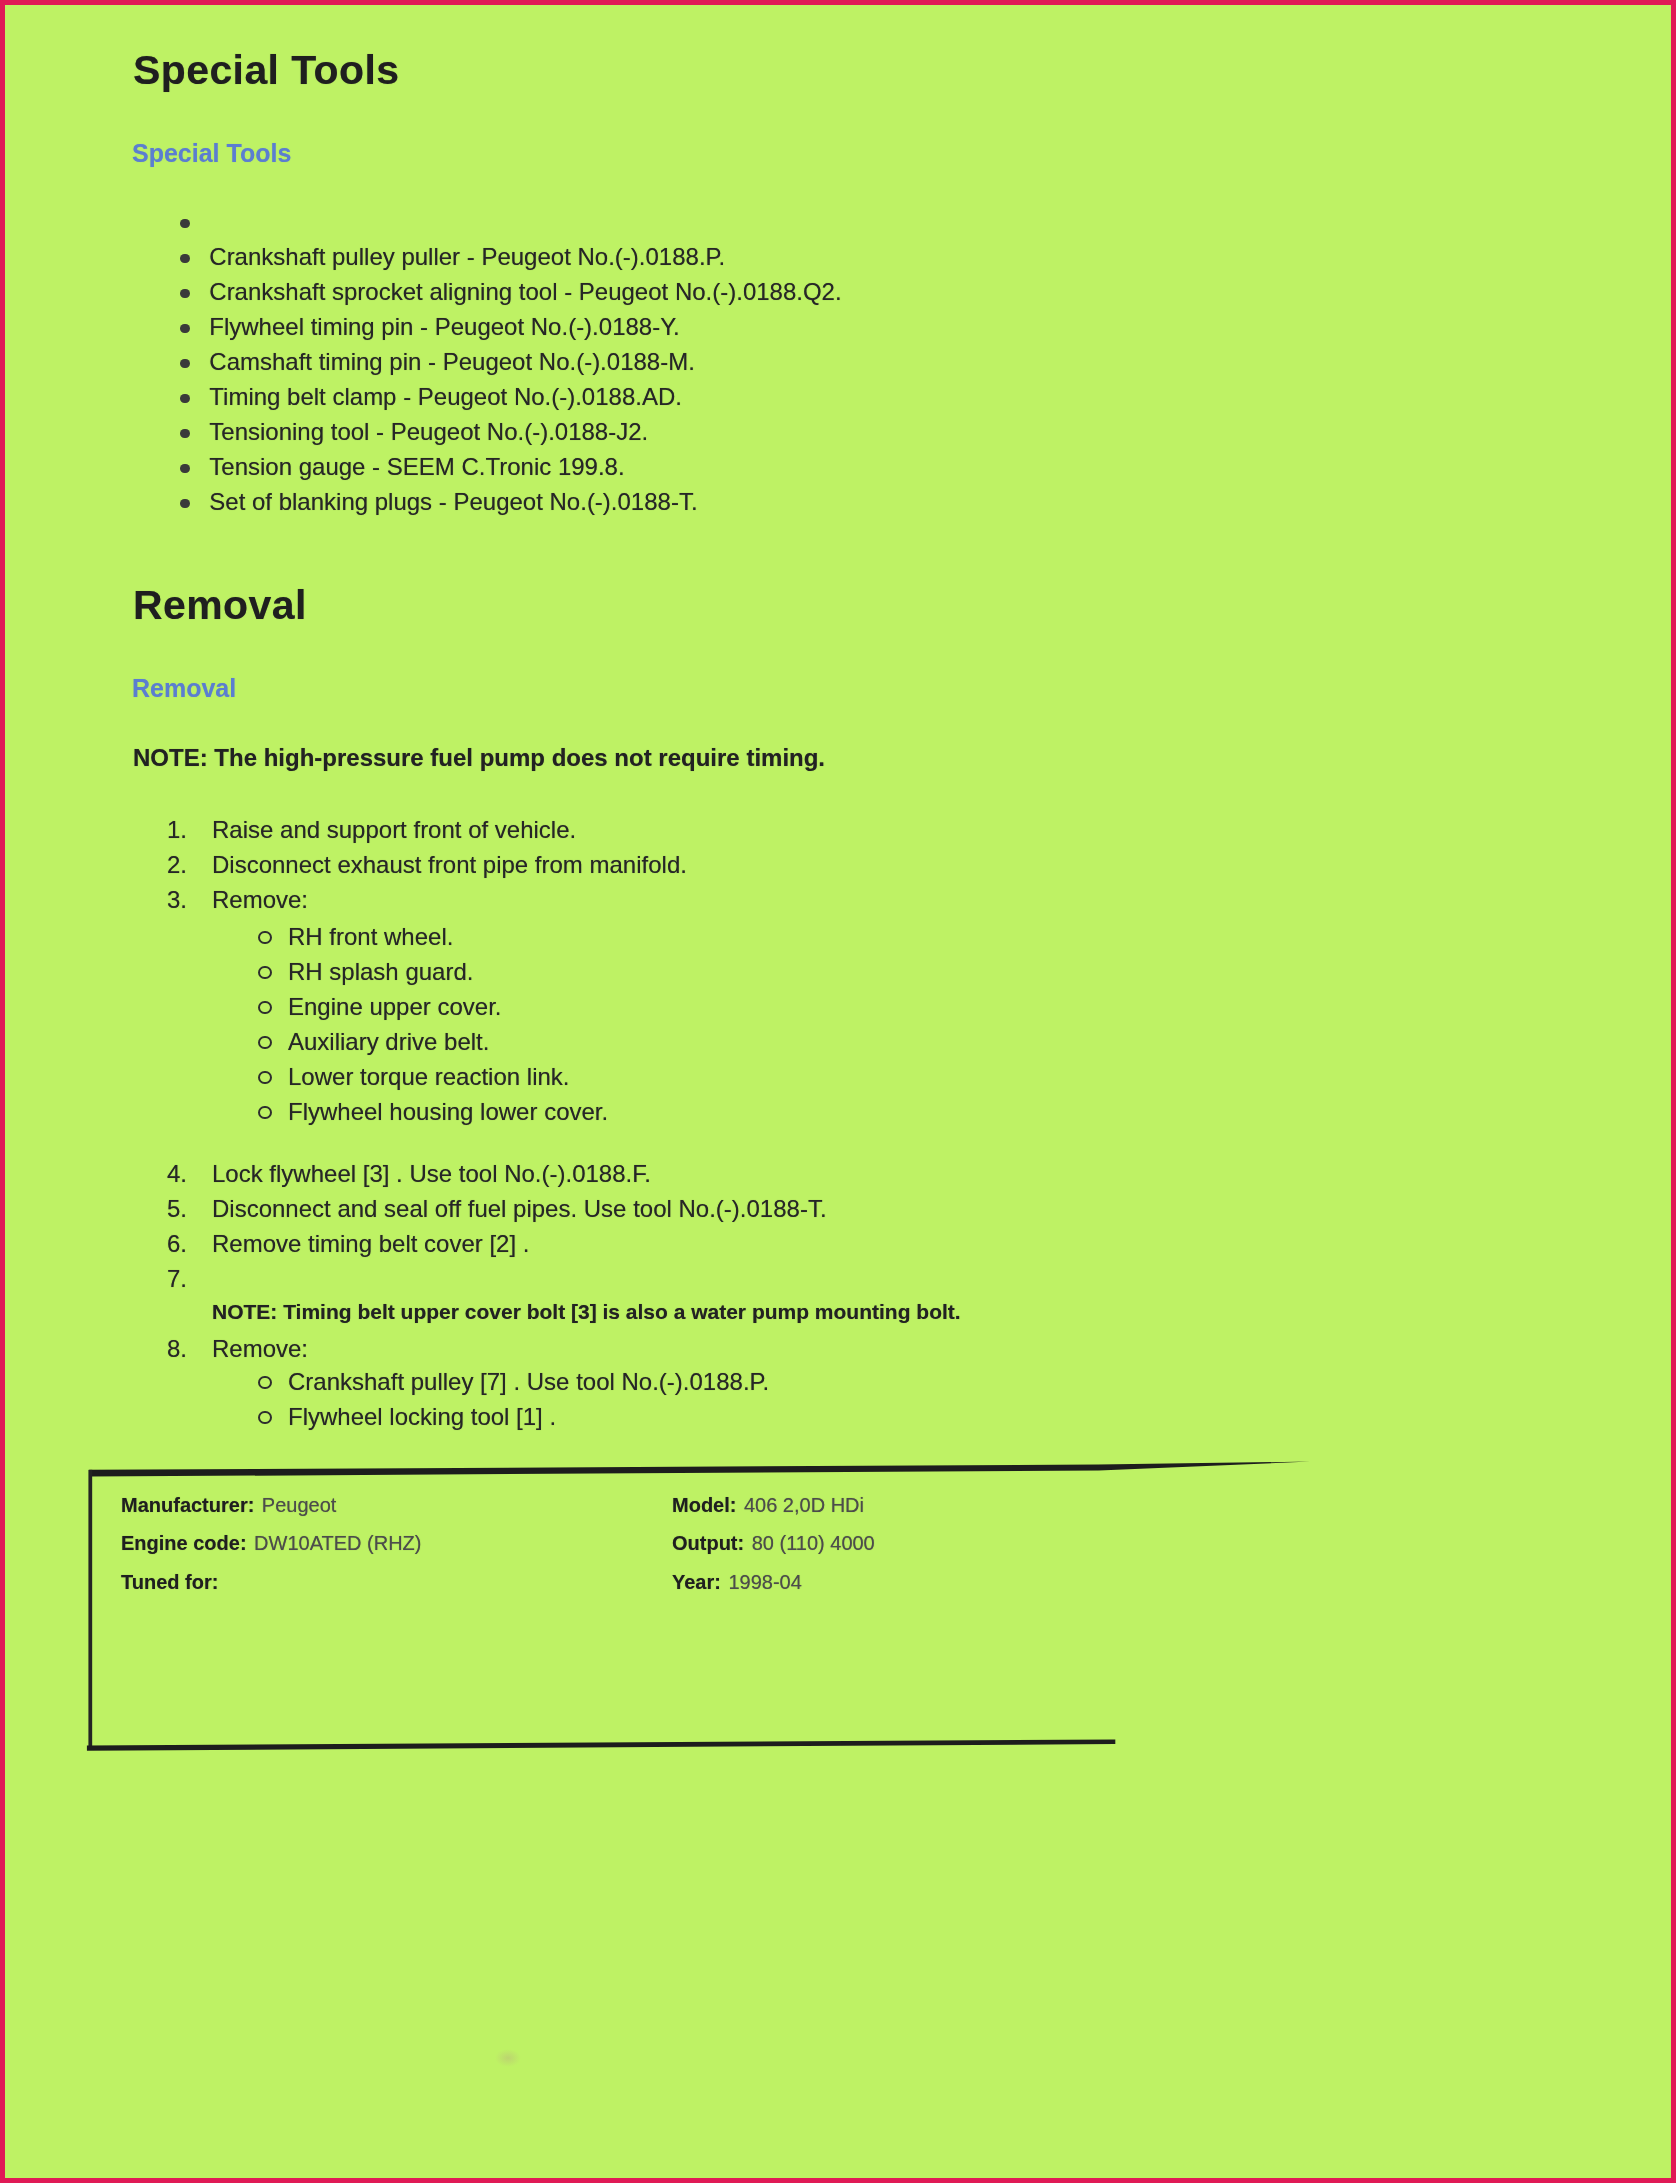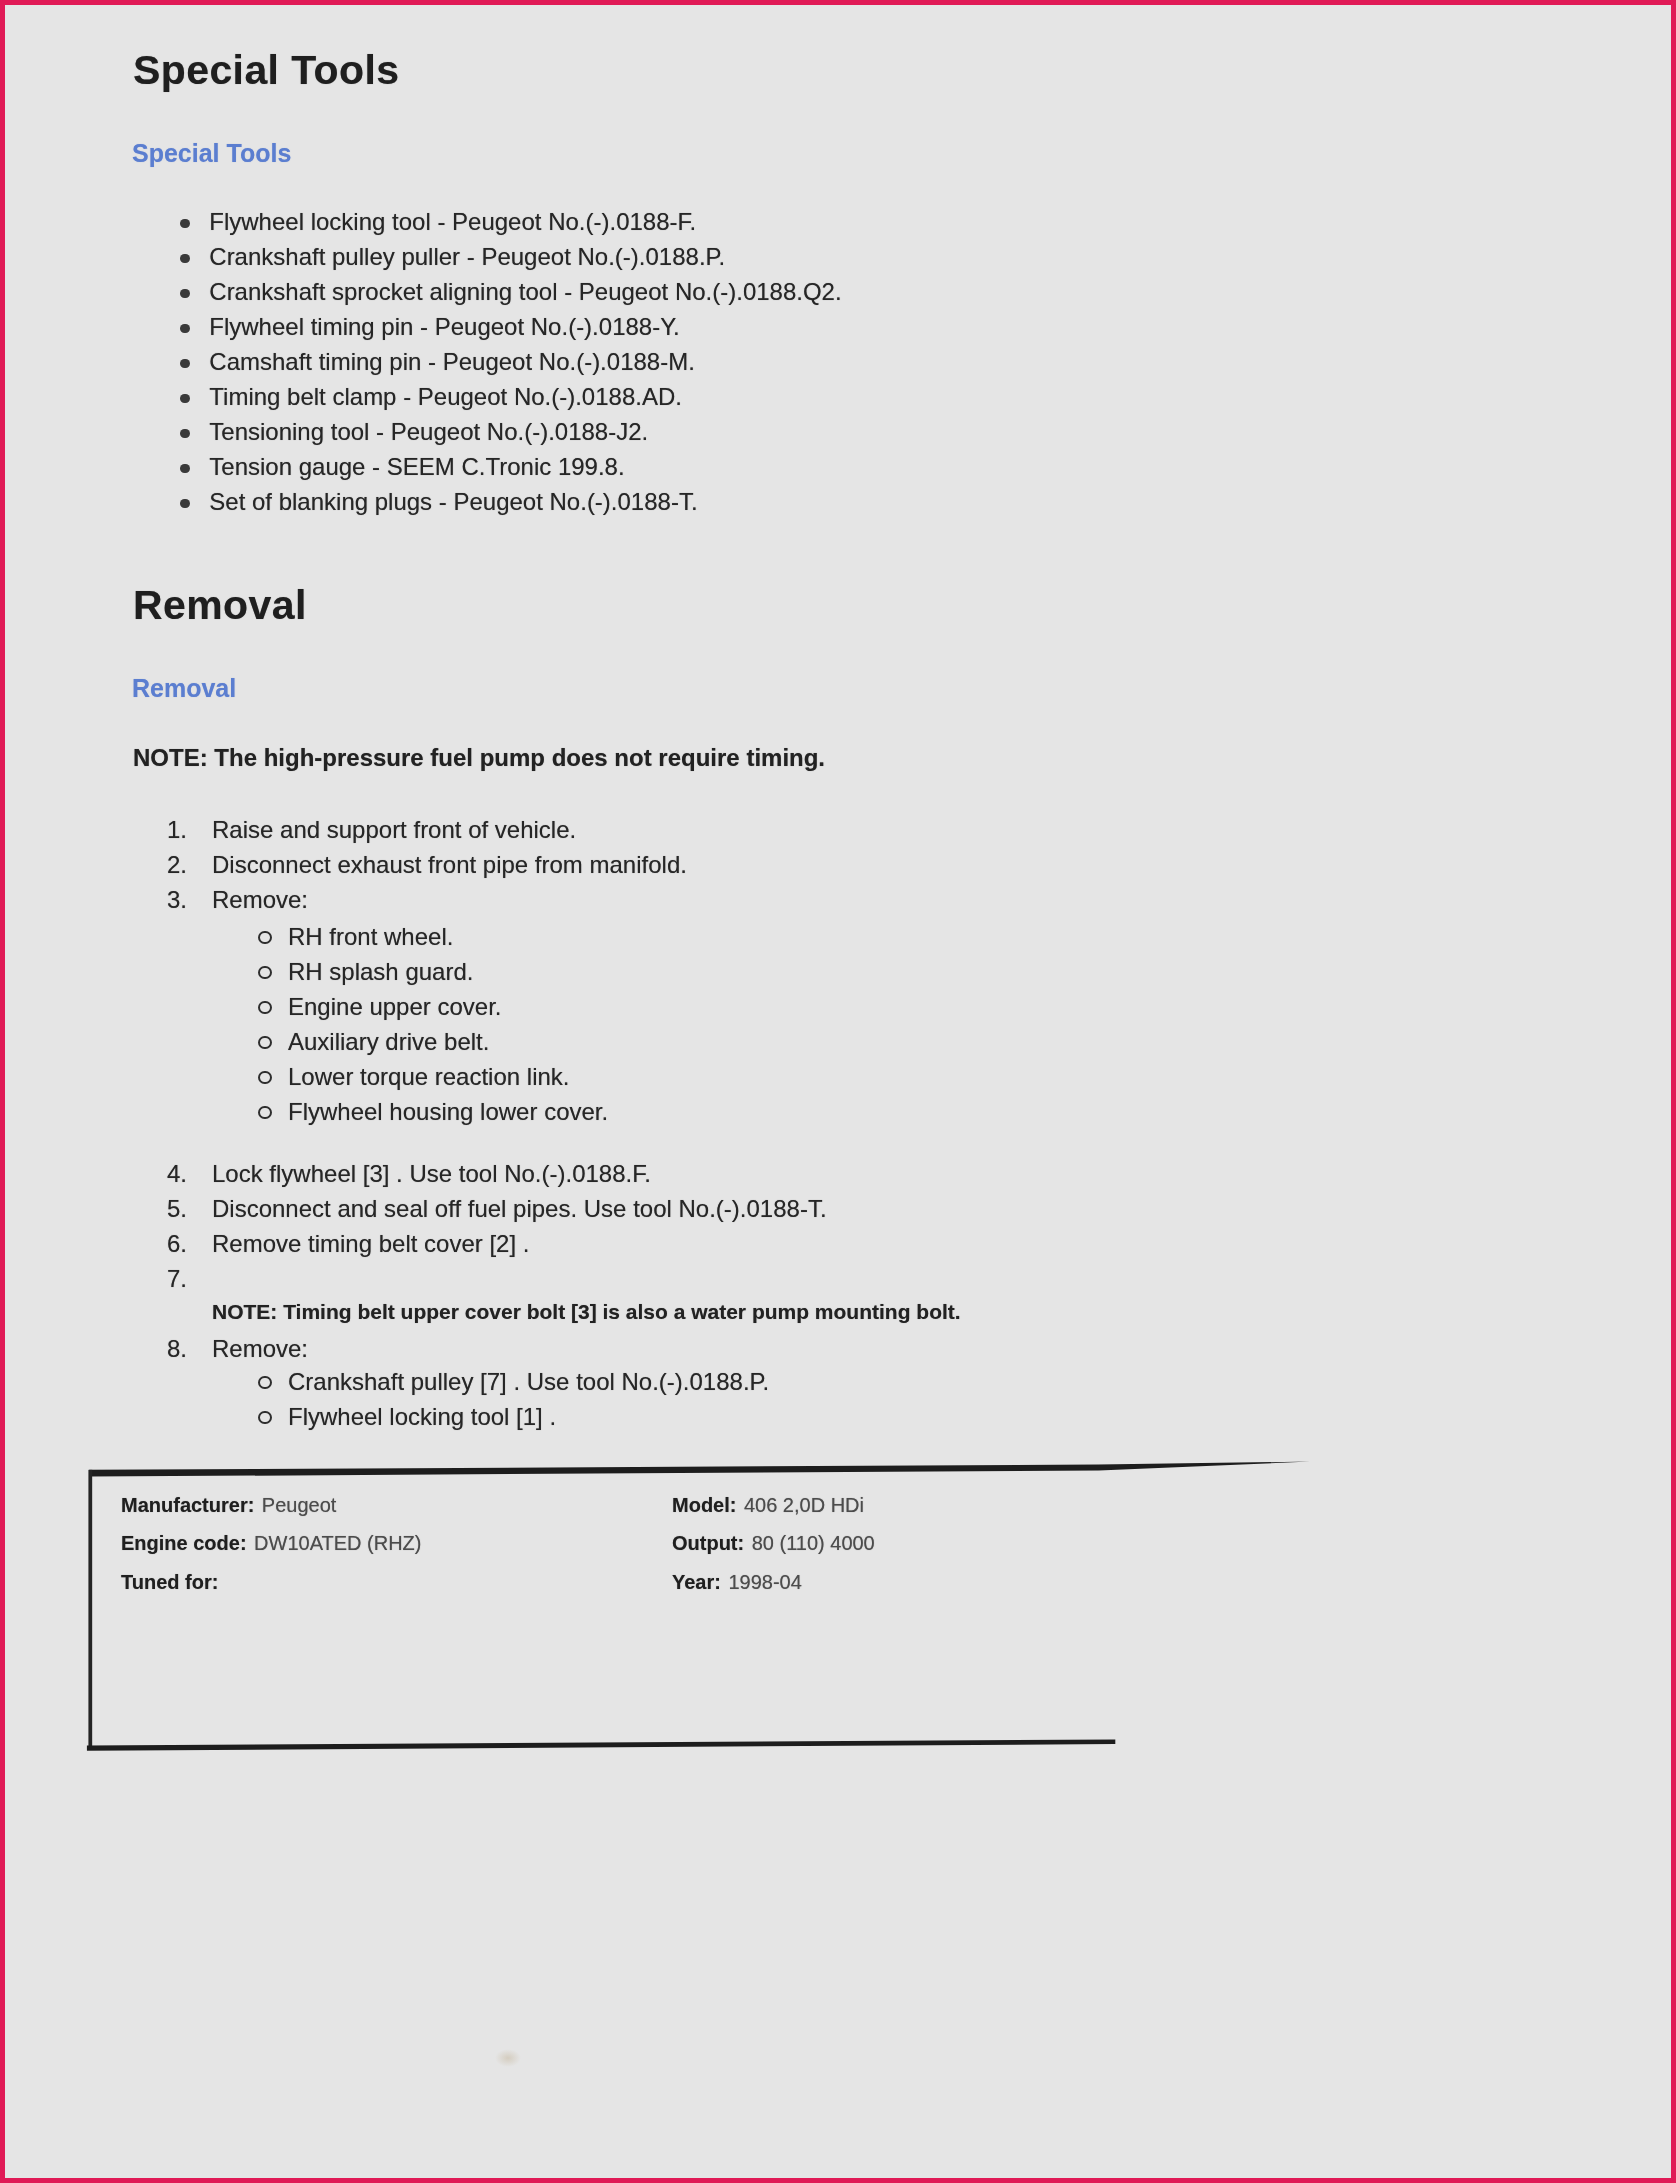--- a/index.html
+++ b/index.html
@@ -1,20 +1,20 @@
 <!DOCTYPE html>
 <html style="font-size:12px"><head>
 <meta charset="utf-8">
 <style>
   html,body { margin:0; padding:0; background:#888; }
   .page {
     position:relative;
     width:1676px; height:2183px;
     box-sizing:border-box;
-    background:#e5e5e5;
+    background:#bef264;
     border:5.3px solid #e01a56;
     font-family:"Liberation Sans", sans-serif;
     color:#262626;
     overflow:hidden;
   }
   .page * { box-sizing:border-box; }
   .scantext { text-shadow: 0 0 0.8px rgba(40,40,40,0.5); }
 
   .h1 {
     position:absolute; left:128px;
@@ -79,21 +79,20 @@
 <body>
 
 <div class="page scantext">
 
   <div class="h1 special">Special Tools</div>
   <div class="h2 special">Special Tools</div>
 
   <div class="tools-list">
     <div class="tool-item">
       <span class="bullet-dot"></span>
-      <span>Flywheel locking tool - Peugeot No.(-).0188-F.</span>
     </div>
     <div class="tool-item">
       <span class="bullet-dot"></span>
       <span>Crankshaft pulley puller - Peugeot No.(-).0188.P.</span>
     </div>
     <div class="tool-item">
       <span class="bullet-dot"></span>
       <span>Crankshaft sprocket aligning tool - Peugeot No.(-).0188.Q2.</span>
     </div>
     <div class="tool-item">

